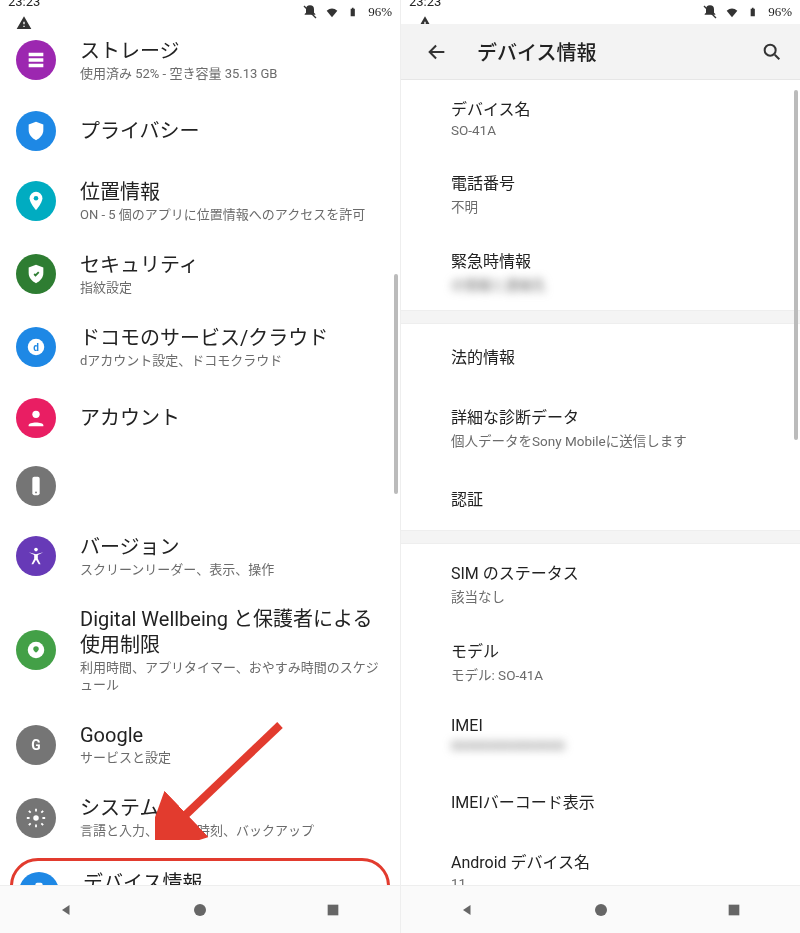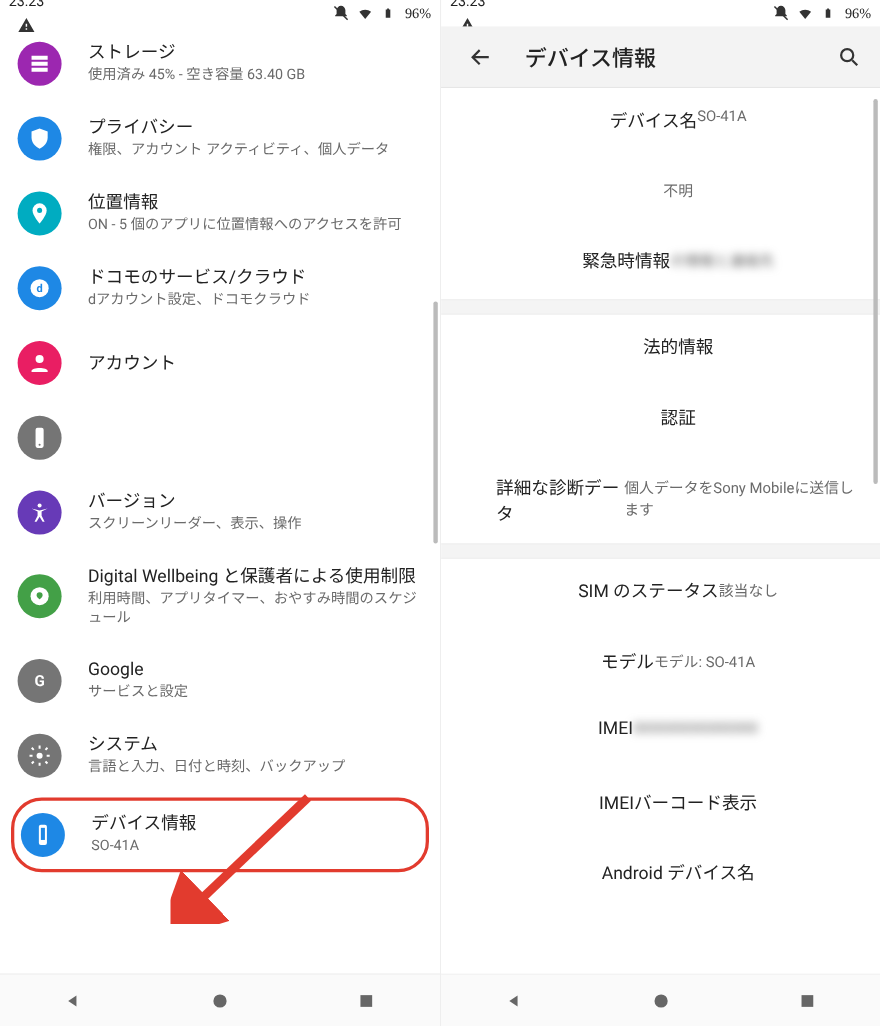--- a/index.html
+++ b/index.html
@@ -55,35 +55,35 @@
     gap: 24px;
     min-height: 68px;
   }
   .row .iconwrap {
     width: 40px; height: 40px; border-radius: 50%;
     display: flex; align-items: center; justify-content: center;
     flex-shrink: 0;
     color: #fff;
   }
   .row .texts { flex: 1; min-width: 0; }
-  .row .title { font-size: 16px; color: #222; line-height: 1.3; }
+  .row .title { font-size: 20px; color: #222; line-height: 1.3; }
   .row .sub { font-size: 13px; color: #6b6b6b; line-height: 1.3; margin-top: 2px; }
   
   .highlight-ring {
     border: 3px solid #e23b2e;
     border-radius: 28px;
     margin: 4px 10px;
     padding: 8px 8px 8px 6px;
   }
   
   .detail-list { flex:1; overflow:hidden; background:#fff; position:relative; }
   .drow {
     padding: 16px 18px 16px 50px;
     min-height: 64px;
-    display:flex; flex-direction:row; justify-content:center;
+    display:flex; flex-direction:column; justify-content:center;
   }
   .drow .dtitle { font-size: 16px; color:#222; }
   .drow .dsub { font-size: 13.5px; color:#6b6b6b; margin-top:2px; }
   .section-gap { height: 14px; background:#f4f4f4; border-top:1px solid #eee; border-bottom:1px solid #eee; }
   .blur { filter: blur(4px); color:#aaa; }
   
   .navbar {
     height: 48px;
     display:flex;
     align-items:center;
@@ -138,44 +138,55 @@
         <div class="iconwrap" style="background:#9c27b0">
           <svg viewBox="0 0 24 24" width="22" height="22" fill="#fff">
             <path d="M4 4h16v4H4zM4 10h16v4H4zM4 16h16v4H4z"></path>
             <circle cx="7" cy="6" r="1"></circle>
             <circle cx="7" cy="12" r="1"></circle>
             <circle cx="7" cy="18" r="1"></circle>
           </svg>
         </div>
         <div class="texts">
           <div class="title">ストレージ</div>
-          <div class="sub">使用済み 45% - 空き容量 63.40 GB</div>
+          <div class="sub">使用済み 52% - 空き容量 35.13 GB</div>
         </div>
       </div>
       <div class="row">
         <div class="iconwrap" style="background:#1e88e5">
           <svg viewBox="0 0 24 24" width="22" height="22" fill="#fff">
             <path d="M12 2l8 3v6c0 5-3.5 9-8 11-4.5-2-8-6-8-11V5l8-3z"></path>
           </svg>
         </div>
         <div class="texts">
           <div class="title">プライバシー</div>
-          <div class="sub">権限、アカウント アクティビティ、個人データ</div>
         </div>
       </div>
       <div class="row">
         <div class="iconwrap" style="background:#00acc1">
           <svg viewBox="0 0 24 24" width="22" height="22" fill="#fff">
             <path d="M12 2a7 7 0 017 7c0 5-7 13-7 13S5 14 5 9a7 7 0 017-7z"></path>
             <circle cx="12" cy="9" r="2.5" fill="#00acc1"></circle>
           </svg>
         </div>
         <div class="texts">
           <div class="title">位置情報</div>
           <div class="sub">ON - 5 個のアプリに位置情報へのアクセスを許可</div>
+        </div>
+      </div>
+      <div class="row">
+        <div class="iconwrap" style="background:#2e7d32">
+          <svg viewBox="0 0 24 24" width="22" height="22" fill="#fff">
+            <path d="M12 2l8 3v6c0 5-3.5 9-8 11-4.5-2-8-6-8-11V5l8-3z"></path>
+            <path d="M10 12l1.5 1.5L15 10" stroke="#2e7d32" stroke-width="2" fill="none"></path>
+          </svg>
+        </div>
+        <div class="texts">
+          <div class="title">セキュリティ</div>
+          <div class="sub">指紋設定</div>
         </div>
       </div>
       <div class="row">
         <div class="iconwrap" style="background:#1e88e5">
           <svg viewBox="0 0 24 24" width="22" height="22" fill="#fff">
             <circle cx="12" cy="12" r="9"></circle>
             <text x="12" y="16" text-anchor="middle" font-size="11" fill="#1e88e5" font-weight="bold">d</text>
           </svg>
         </div>
         <div class="texts">
@@ -339,55 +350,57 @@
     </div>
   </div>
 
   <div class="detail-list" id="right-list">
     <div class="scroll-ind" style="top:10px; height:350px;"></div>
   <div class="drow">
         <div class="dtitle">デバイス名</div>
         <div class="dsub">SO-41A</div>
       </div>
       <div class="drow">
+        <div class="dtitle">電話番号</div>
         <div class="dsub">不明</div>
       </div>
       <div class="drow">
         <div class="dtitle">緊急時情報</div>
         <div class="dsub blur">の情報と連絡先</div>
       </div>
       <div class="section-gap"></div>
       <div class="drow">
         <div class="dtitle">法的情報</div>
       </div>
       <div class="drow">
-        <div class="dtitle">認証</div>
-      </div>
-      <div class="drow">
         <div class="dtitle">詳細な診断データ</div>
         <div class="dsub">個人データをSony Mobileに送信します</div>
       </div>
+      <div class="drow">
+        <div class="dtitle">認証</div>
+      </div>
       <div class="section-gap"></div>
       <div class="drow">
         <div class="dtitle">SIM のステータス</div>
         <div class="dsub">該当なし</div>
       </div>
       <div class="drow">
         <div class="dtitle">モデル</div>
         <div class="dsub">モデル: SO-41A</div>
       </div>
       <div class="drow">
         <div class="dtitle">IMEI</div>
         <div class="dsub blur">000000000000000</div>
       </div>
       <div class="drow">
         <div class="dtitle">IMEIバーコード表示</div>
       </div>
       <div class="drow" style="position: relative;">
         <div class="dtitle">Android デバイス名</div>
+        <div class="dsub">11</div>
       </div>
     </div>
 
   <div class="navbar">
     <div class="navbtn">
         <svg width="20" height="20" viewBox="0 0 24 24" fill="#666">
           <path d="M15 6l-9 6 9 6z"></path>
         </svg>
       </div>
     <div class="navbtn">

